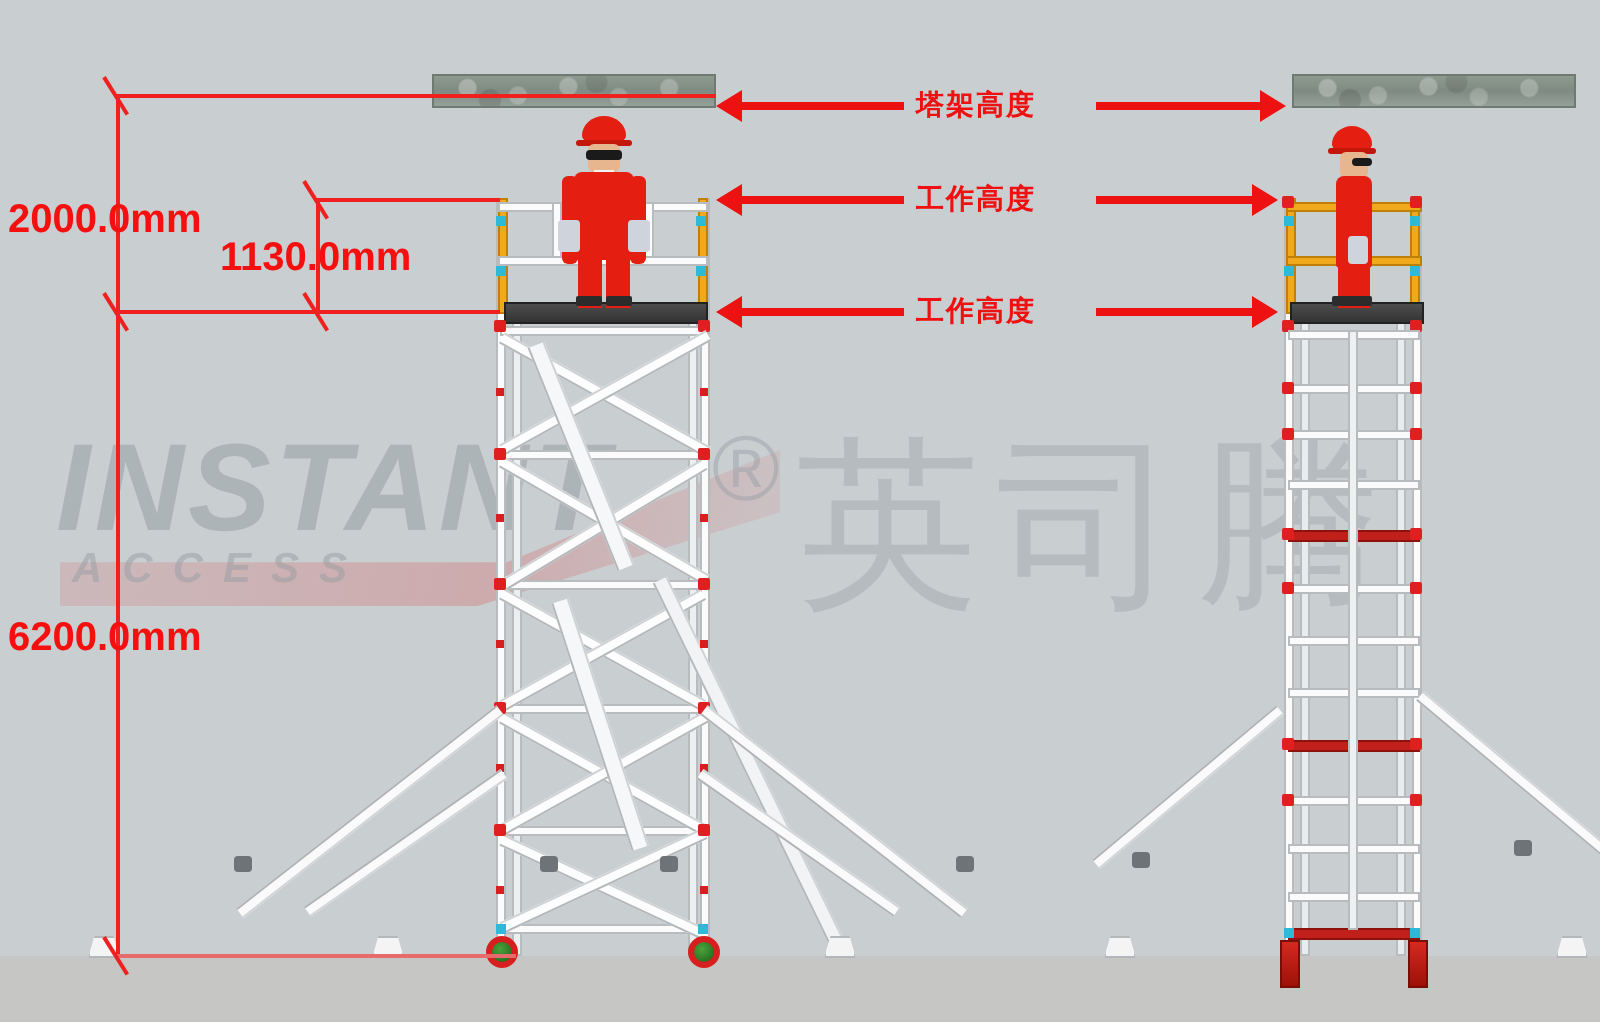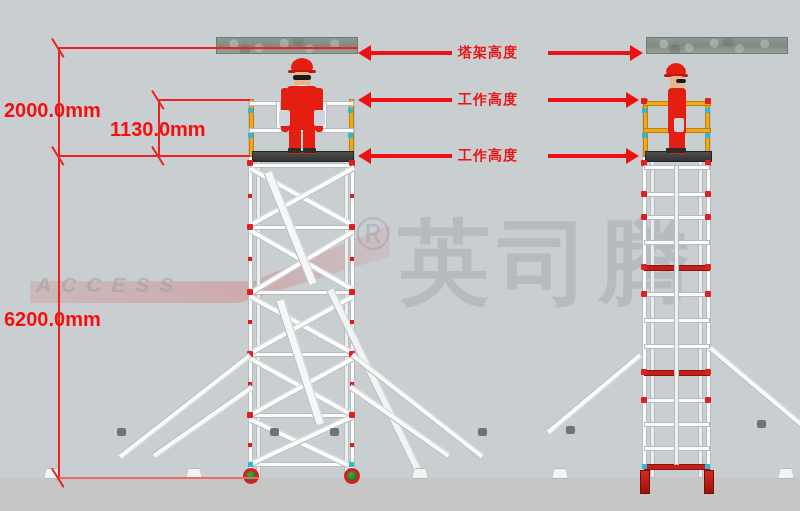--- a/index.html
+++ b/index.html
@@ -18,21 +18,21 @@
   
   .wm{position:absolute;left:0;top:185px;width:800px;height:125px;pointer-events:none;}
   .wm-swoosh{position:absolute;left:30px;top:40px;width:360px;height:78px;
     background:linear-gradient(100deg,rgba(214,90,90,.18) 0%,rgba(214,90,90,.30) 60%,rgba(214,90,90,.10) 100%);
     clip-path:polygon(0% 72%,62% 72%,100% 0%,100% 40%,58% 100%,0% 100%);}
   .wm-text{position:absolute;left:28px;top:24px;font-size:62px;font-weight:bold;font-style:italic;
     letter-spacing:2px;color:rgba(150,158,163,.55);font-family:"Liberation Sans",sans-serif;}
   .wm-sub{position:absolute;left:36px;top:88px;font-size:21px;font-weight:bold;font-style:italic;
     letter-spacing:10px;color:rgba(150,158,163,.50);}
   .wm-reg{position:absolute;left:356px;top:22px;font-size:46px;color:rgba(150,158,163,.45);}
-  .wm-cn{position:absolute;left:398px;top:16px;font-size:92px;font-weight:bold;letter-spacing:8px;
+  .wm-cn{position:absolute;left:398px;top:16px;font-size:92px;font-weight:normal;letter-spacing:8px;
     color:rgba(150,158,163,.38);font-family:"DejaVu Sans",sans-serif;white-space:nowrap;}
 
   
   .slab{position:absolute;height:15px;
     background:
       radial-gradient(circle at 12% 40%,rgba(255,255,255,.28) 0 4px,transparent 5px),
       radial-gradient(circle at 30% 65%,rgba(255,255,255,.22) 0 4px,transparent 5px),
       radial-gradient(circle at 48% 35%,rgba(255,255,255,.25) 0 4px,transparent 5px),
       radial-gradient(circle at 66% 70%,rgba(255,255,255,.20) 0 4px,transparent 5px),
       radial-gradient(circle at 84% 40%,rgba(255,255,255,.24) 0 4px,transparent 5px),
@@ -93,20 +93,21 @@
 </head>
 <body>
 
 <div id="stage">
 
   <div class="sky"></div>
   <div class="floor"></div>
 
   <div class="wm">
     <div class="wm-swoosh"></div>
+    <div class="wm-text">INSTANT</div>
     <div class="wm-sub">ACCESS</div>
     <div class="wm-reg">®</div>
     <div class="wm-cn">英司腾</div>
   </div>
 
   <div class="slab" style="left:216px;top:37px;width:140px;"></div>
   <div class="slab" style="left:646px;top:37px;width:140px;"></div>
 
   <div>
 

